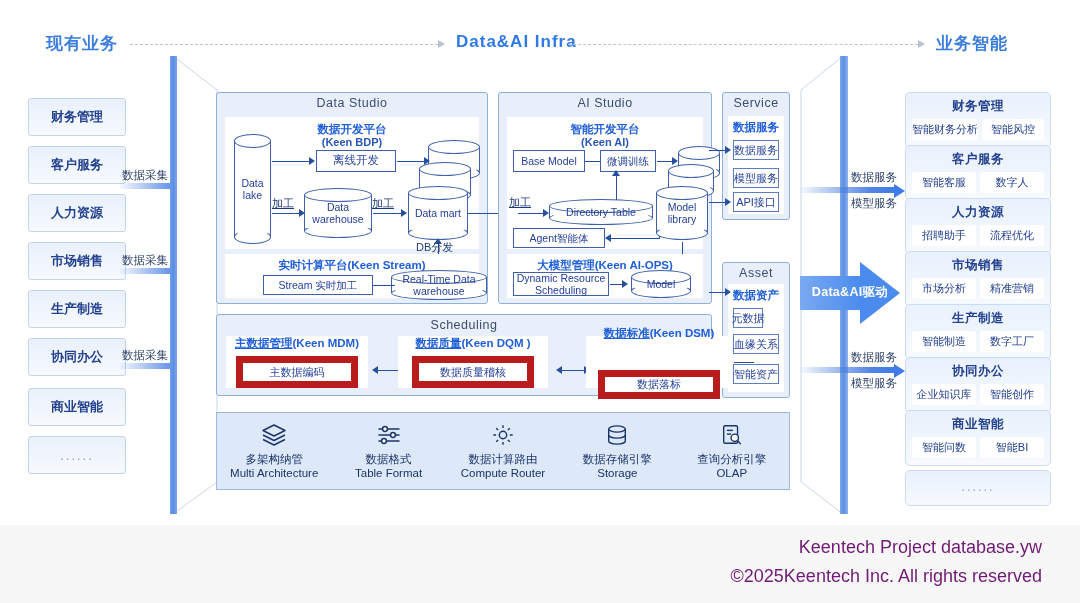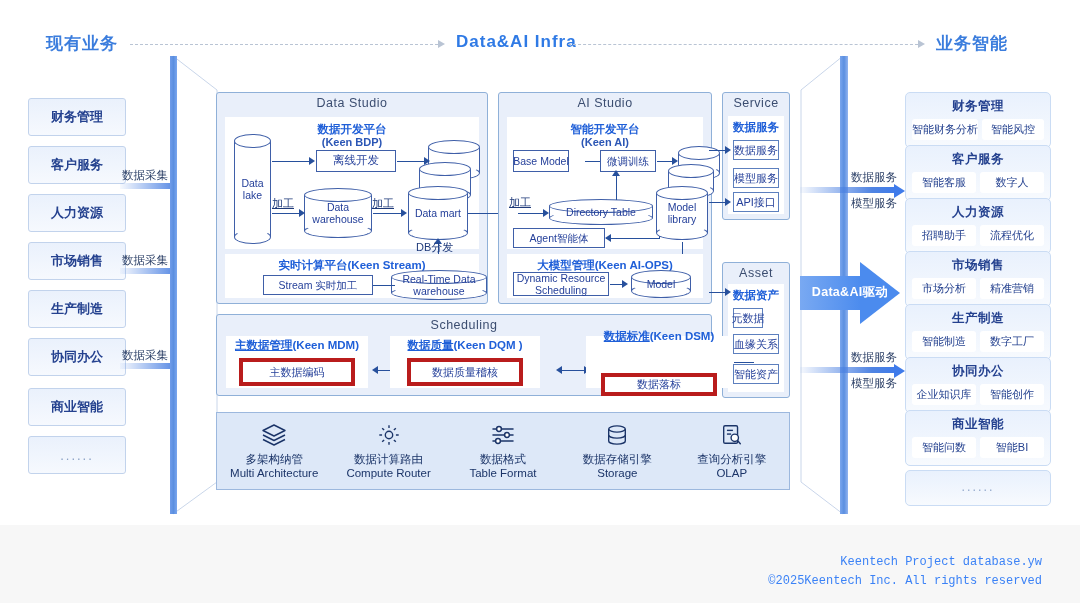--- a/index.html
+++ b/index.html
@@ -172,42 +172,42 @@
 
   
   .gov-card{
     position:absolute;background:#ffffff;box-sizing:border-box;
     display:flex;flex-direction:column;align-items:center;justify-content:center;
   }
   .gov-title{
     font-size:11.5px;font-weight:bold;color:#1f5fd8;white-space:nowrap;margin-bottom:5px;
   }
   .gov-box{
-    width:108px;height:20px;border:4px solid #b91c1c;background:#ffffff;
+    width:108px;height:20px;border:7px solid #b91c1c;background:#ffffff;
     display:flex;align-items:center;justify-content:center;font-size:11px;color:#25409a;
   }
   .gov-arrow{position:absolute;display:flex;align-items:center;}
   .gov-arrow .bar{height:1px;width:22px;background:#27509c;}
 
   
   #cap{
     position:absolute;left:0;top:320px;width:574px;height:78px;
     border:1px solid #9cb8de;background:#dde8f8;box-sizing:border-box;
     display:flex;align-items:center;justify-content:space-around;
   }
   .cap-item{display:flex;flex-direction:column;align-items:center;width:110px;}
   .cap-ic{height:26px;display:flex;align-items:center;justify-content:center;margin-bottom:4px;}
   .cap-zh{font-size:11.5px;color:#1b3468;white-space:nowrap;line-height:1.25;}
   .cap-en{font-size:11.5px;color:#1b3468;white-space:nowrap;line-height:1.25;}
 
   
   #footer{
     position:absolute;right:38px;bottom:12px;text-align:right;
-    font-size:12px;color:#3b82f6;line-height:1.6;
-    font-family:Liberation Mono, monospace;
+    font-size:18px;color:#701a75;line-height:1.6;
+    font-family:Liberation Sans, sans-serif;
   }
   .footbar{position:absolute;left:0;bottom:0;width:1080px;height:78px;background:#f7f7f7;}
 </style>
 </head>
 <body>
 
 <div id="stage">
 
   <div class="footbar"></div>
 
@@ -339,21 +339,21 @@
     <div class="ln v" style="left:222px;top:150px;height:0px;"></div>
 
     <div class="panel" style="left:282px;top:0;width:214px;height:212px;">
       <div class="panel-title">AI Studio</div>
     </div>
 
     <div class="inner" style="left:291px;top:25px;width:196px;height:132px;"></div>
     <div class="plat-title" style="left:291px;top:30px;width:196px;">智能开发平台</div>
     <div class="plat-sub" style="left:291px;top:44px;width:196px;">(Keen AI)</div>
 
-    <div class="box sm" style="left:297px;top:58px;width:56px;height:22px;">Base Model</div>
+    <div class="box sm" style="left:297px;top:58px;width:72px;height:22px;">Base Model</div>
     <div class="box sm" style="left:384px;top:58px;width:56px;height:22px;">微调训练</div>
     <div class="ln h" style="left:369px;top:69px;width:15px;"></div>
 
     <div class="cyl" style="left:333px;top:107px;width:104px;height:26px;">
       <div class="body"></div>
         <div class="bot"></div>
         <div class="top"></div>
       <div class="lbl sm">Directory Table</div>
     </div>
     <div class="edge-lbl" style="left:293px;top:103px;">加工</div>
@@ -436,21 +436,21 @@
 
     <div class="gov-card" style="left:10px;top:244px;width:142px;height:52px;">
       <div class="gov-title"><span style="text-decoration:underline;">主数据管理</span><span>(Keen MDM)</span></div>
       <div class="gov-box">主数据编码</div>
     </div>
     <div class="gov-arrow" style="left:156px;top:274px;">
       <div class="ah-l" style="position:relative;"></div>
         <div class="bar"></div>
         <div class="ah-r" style="position:relative;"></div>
     </div>
-    <div class="gov-card" style="left:174px;top:244px;width:150px;height:52px;">
+    <div class="gov-card" style="left:182px;top:244px;width:150px;height:52px;">
       <div class="gov-title"><span style="text-decoration:underline;">数据质量</span><span>(Keen DQM )</span></div>
       <div class="gov-box">数据质量稽核</div>
     </div>
     <div class="gov-arrow" style="left:340px;top:274px;">
       <div class="ah-l" style="position:relative;"></div>
         <div class="bar"></div>
         <div class="ah-r" style="position:relative;"></div>
     </div>
     <div class="gov-card" style="left:370px;top:244px;width:146px;height:52px;gap:24px;">
       <div class="gov-title"><span style="text-decoration:underline;">数据标准</span><span>(Keen DSM)</span></div>
@@ -464,50 +464,50 @@
           <svg width="26" height="24" viewBox="0 0 26 24">
               <g fill="none" stroke="#1b3468" stroke-width="1.4" stroke-linejoin="round">
                 <polygon points="13,2 24,7.5 13,13 2,7.5"></polygon>
                 <polyline points="2,12 13,17.5 24,12"></polyline>
                 <polyline points="2,16.5 13,22 24,16.5"></polyline>
               </g>
             </svg>
         </div>
         <div class="cap-zh">多架构纳管</div>
         <div class="cap-en">Multi Architecture</div>
-      </div>
-      <div class="cap-item">
-        <div class="cap-ic">
-          <svg width="26" height="24" viewBox="0 0 26 26">
-              <g fill="none" stroke="#1b3468" stroke-width="1.5">
-                <circle cx="13" cy="13" r="4"></circle>
-                <path d="M13 2.5v3M13 20.5v3M2.5 13h3M20.5 13h3M5.6 5.6l2.1 2.1M18.3 18.3l2.1 2.1M20.4 5.6l-2.1 2.1M7.7 18.3l-2.1 2.1"></path>
-              </g>
-            </svg>
-        </div>
-        <div class="cap-zh">数据计算路由</div>
-        <div class="cap-en">Compute Router</div>
       </div>
       <div class="cap-item">
         <div class="cap-ic">
           <svg width="26" height="24" viewBox="0 0 26 24">
               <g stroke="#1b3468" stroke-width="1.5" stroke-linecap="round">
                 <line x1="3" y1="6" x2="23" y2="6"></line>
                 <line x1="3" y1="12" x2="23" y2="12"></line>
                 <line x1="3" y1="18" x2="23" y2="18"></line>
               </g>
               <g fill="#fff" stroke="#1b3468" stroke-width="1.5">
                 <circle cx="9" cy="6" r="2.4"></circle>
                 <circle cx="17" cy="12" r="2.4"></circle>
                 <circle cx="8" cy="18" r="2.4"></circle>
               </g>
             </svg>
         </div>
         <div class="cap-zh">数据格式</div>
         <div class="cap-en">Table Format</div>
+      </div>
+      <div class="cap-item">
+        <div class="cap-ic">
+          <svg width="26" height="24" viewBox="0 0 26 26">
+              <g fill="none" stroke="#1b3468" stroke-width="1.5">
+                <circle cx="13" cy="13" r="4"></circle>
+                <path d="M13 2.5v3M13 20.5v3M2.5 13h3M20.5 13h3M5.6 5.6l2.1 2.1M18.3 18.3l2.1 2.1M20.4 5.6l-2.1 2.1M7.7 18.3l-2.1 2.1"></path>
+              </g>
+            </svg>
+        </div>
+        <div class="cap-zh">数据计算路由</div>
+        <div class="cap-en">Compute Router</div>
       </div>
       <div class="cap-item">
         <div class="cap-ic">
           <svg width="26" height="24" viewBox="0 0 26 26">
               <g fill="none" stroke="#1b3468" stroke-width="1.5">
                 <ellipse cx="13" cy="6.5" rx="9" ry="3.4"></ellipse>
                 <path d="M4 6.5v13c0 1.9 4 3.4 9 3.4s9-1.5 9-3.4v-13"></path>
                 <path d="M4 13c0 1.9 4 3.4 9 3.4s9-1.5 9-3.4"></path>
               </g>
             </svg>

